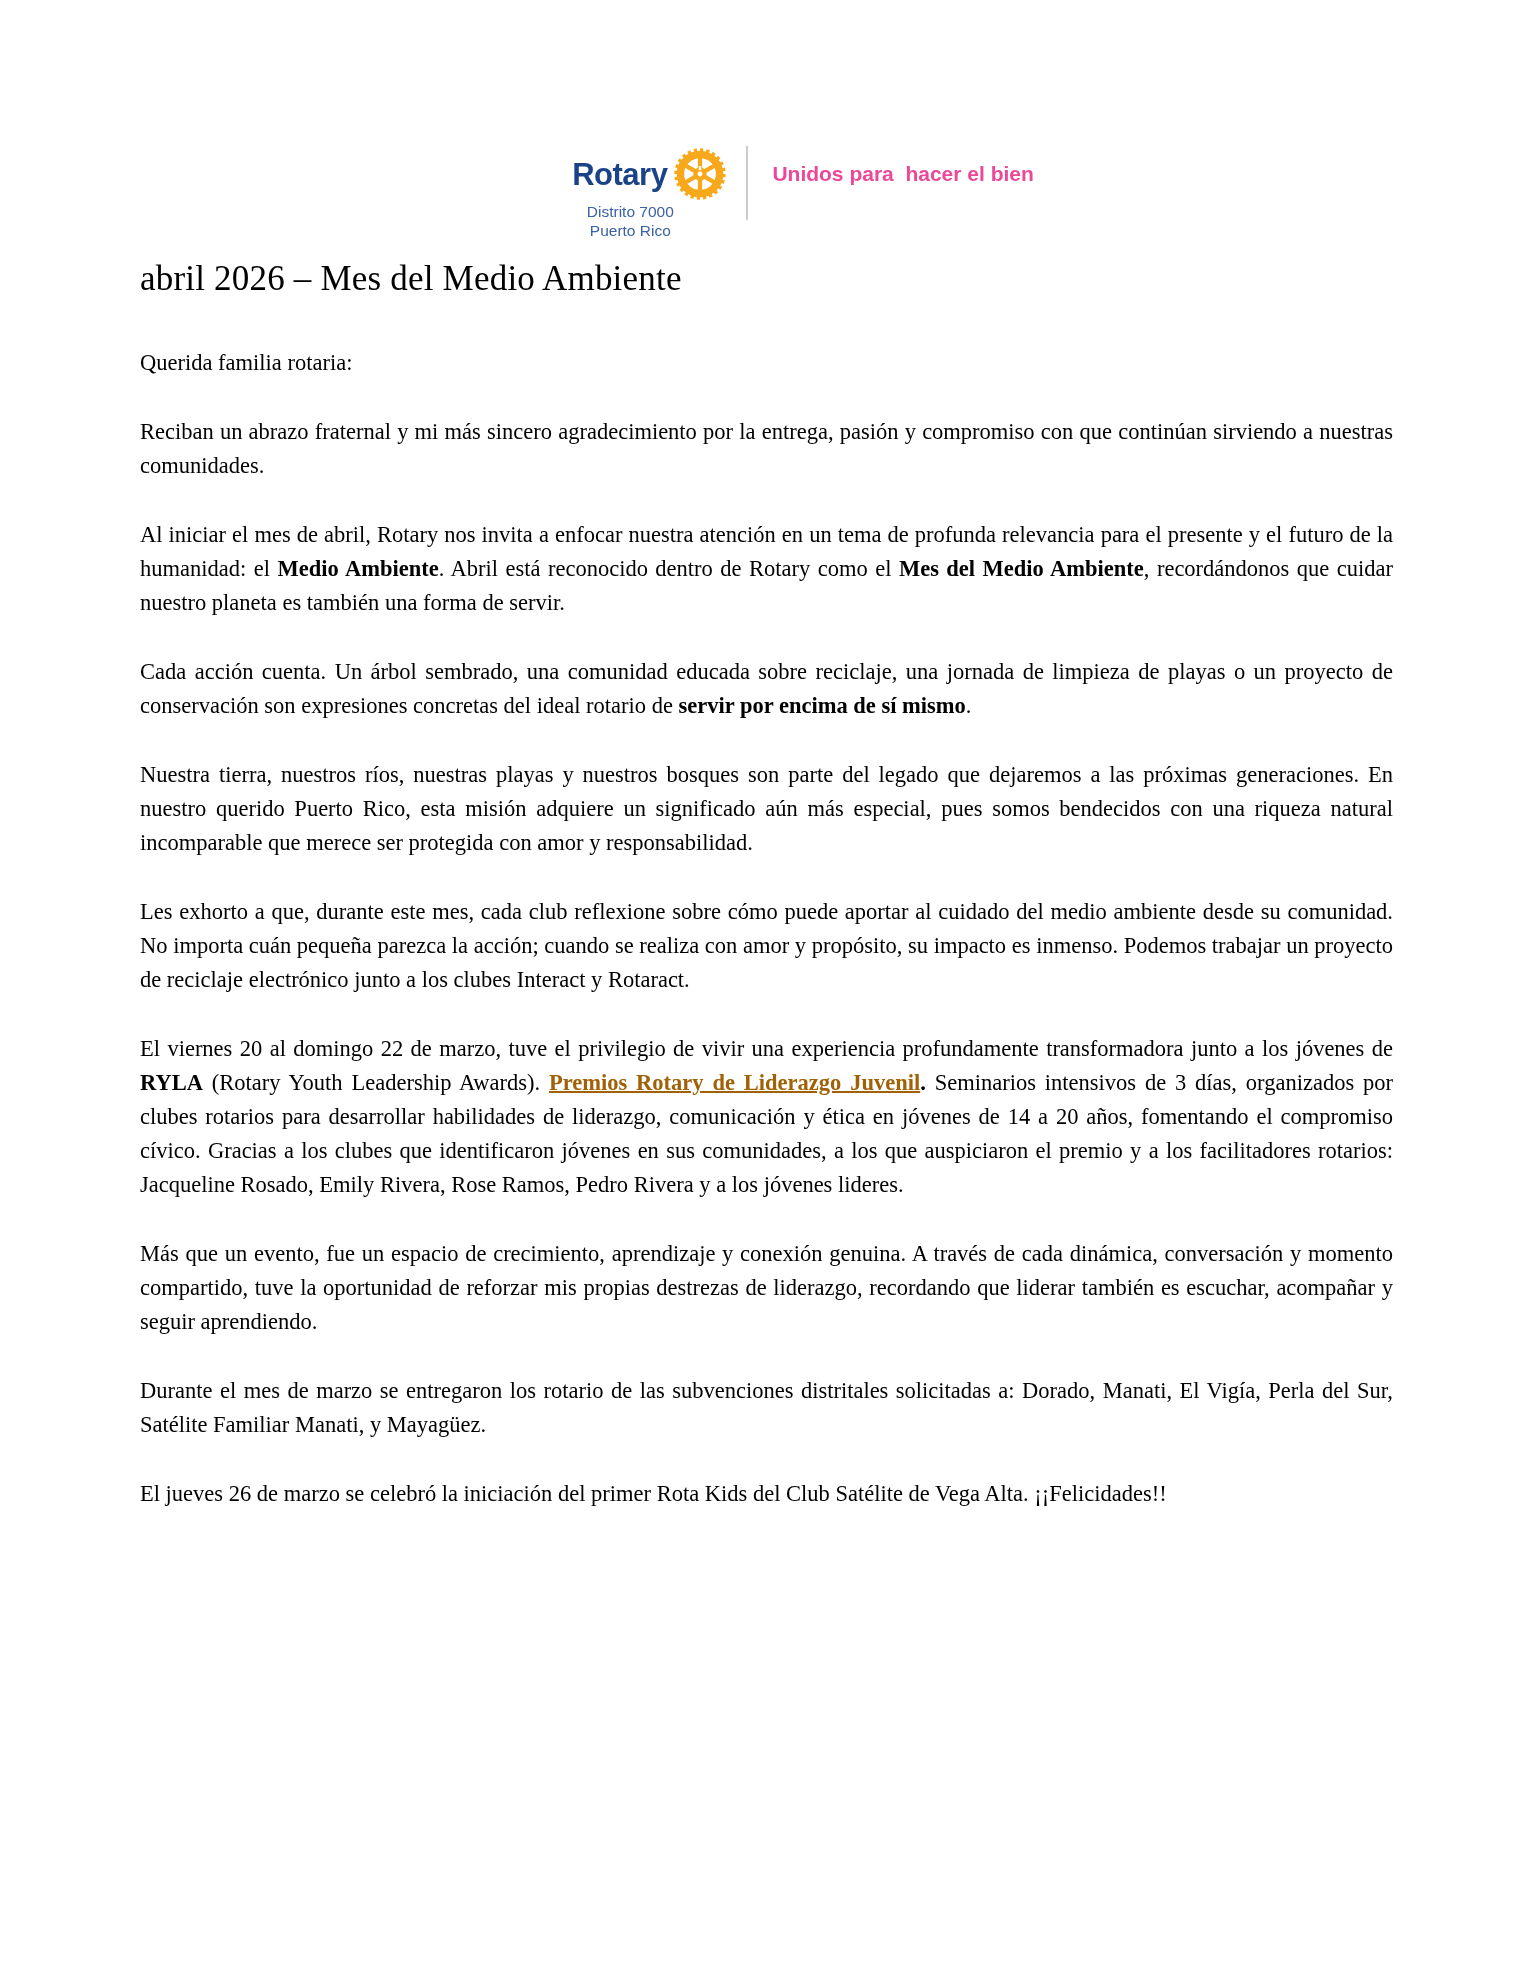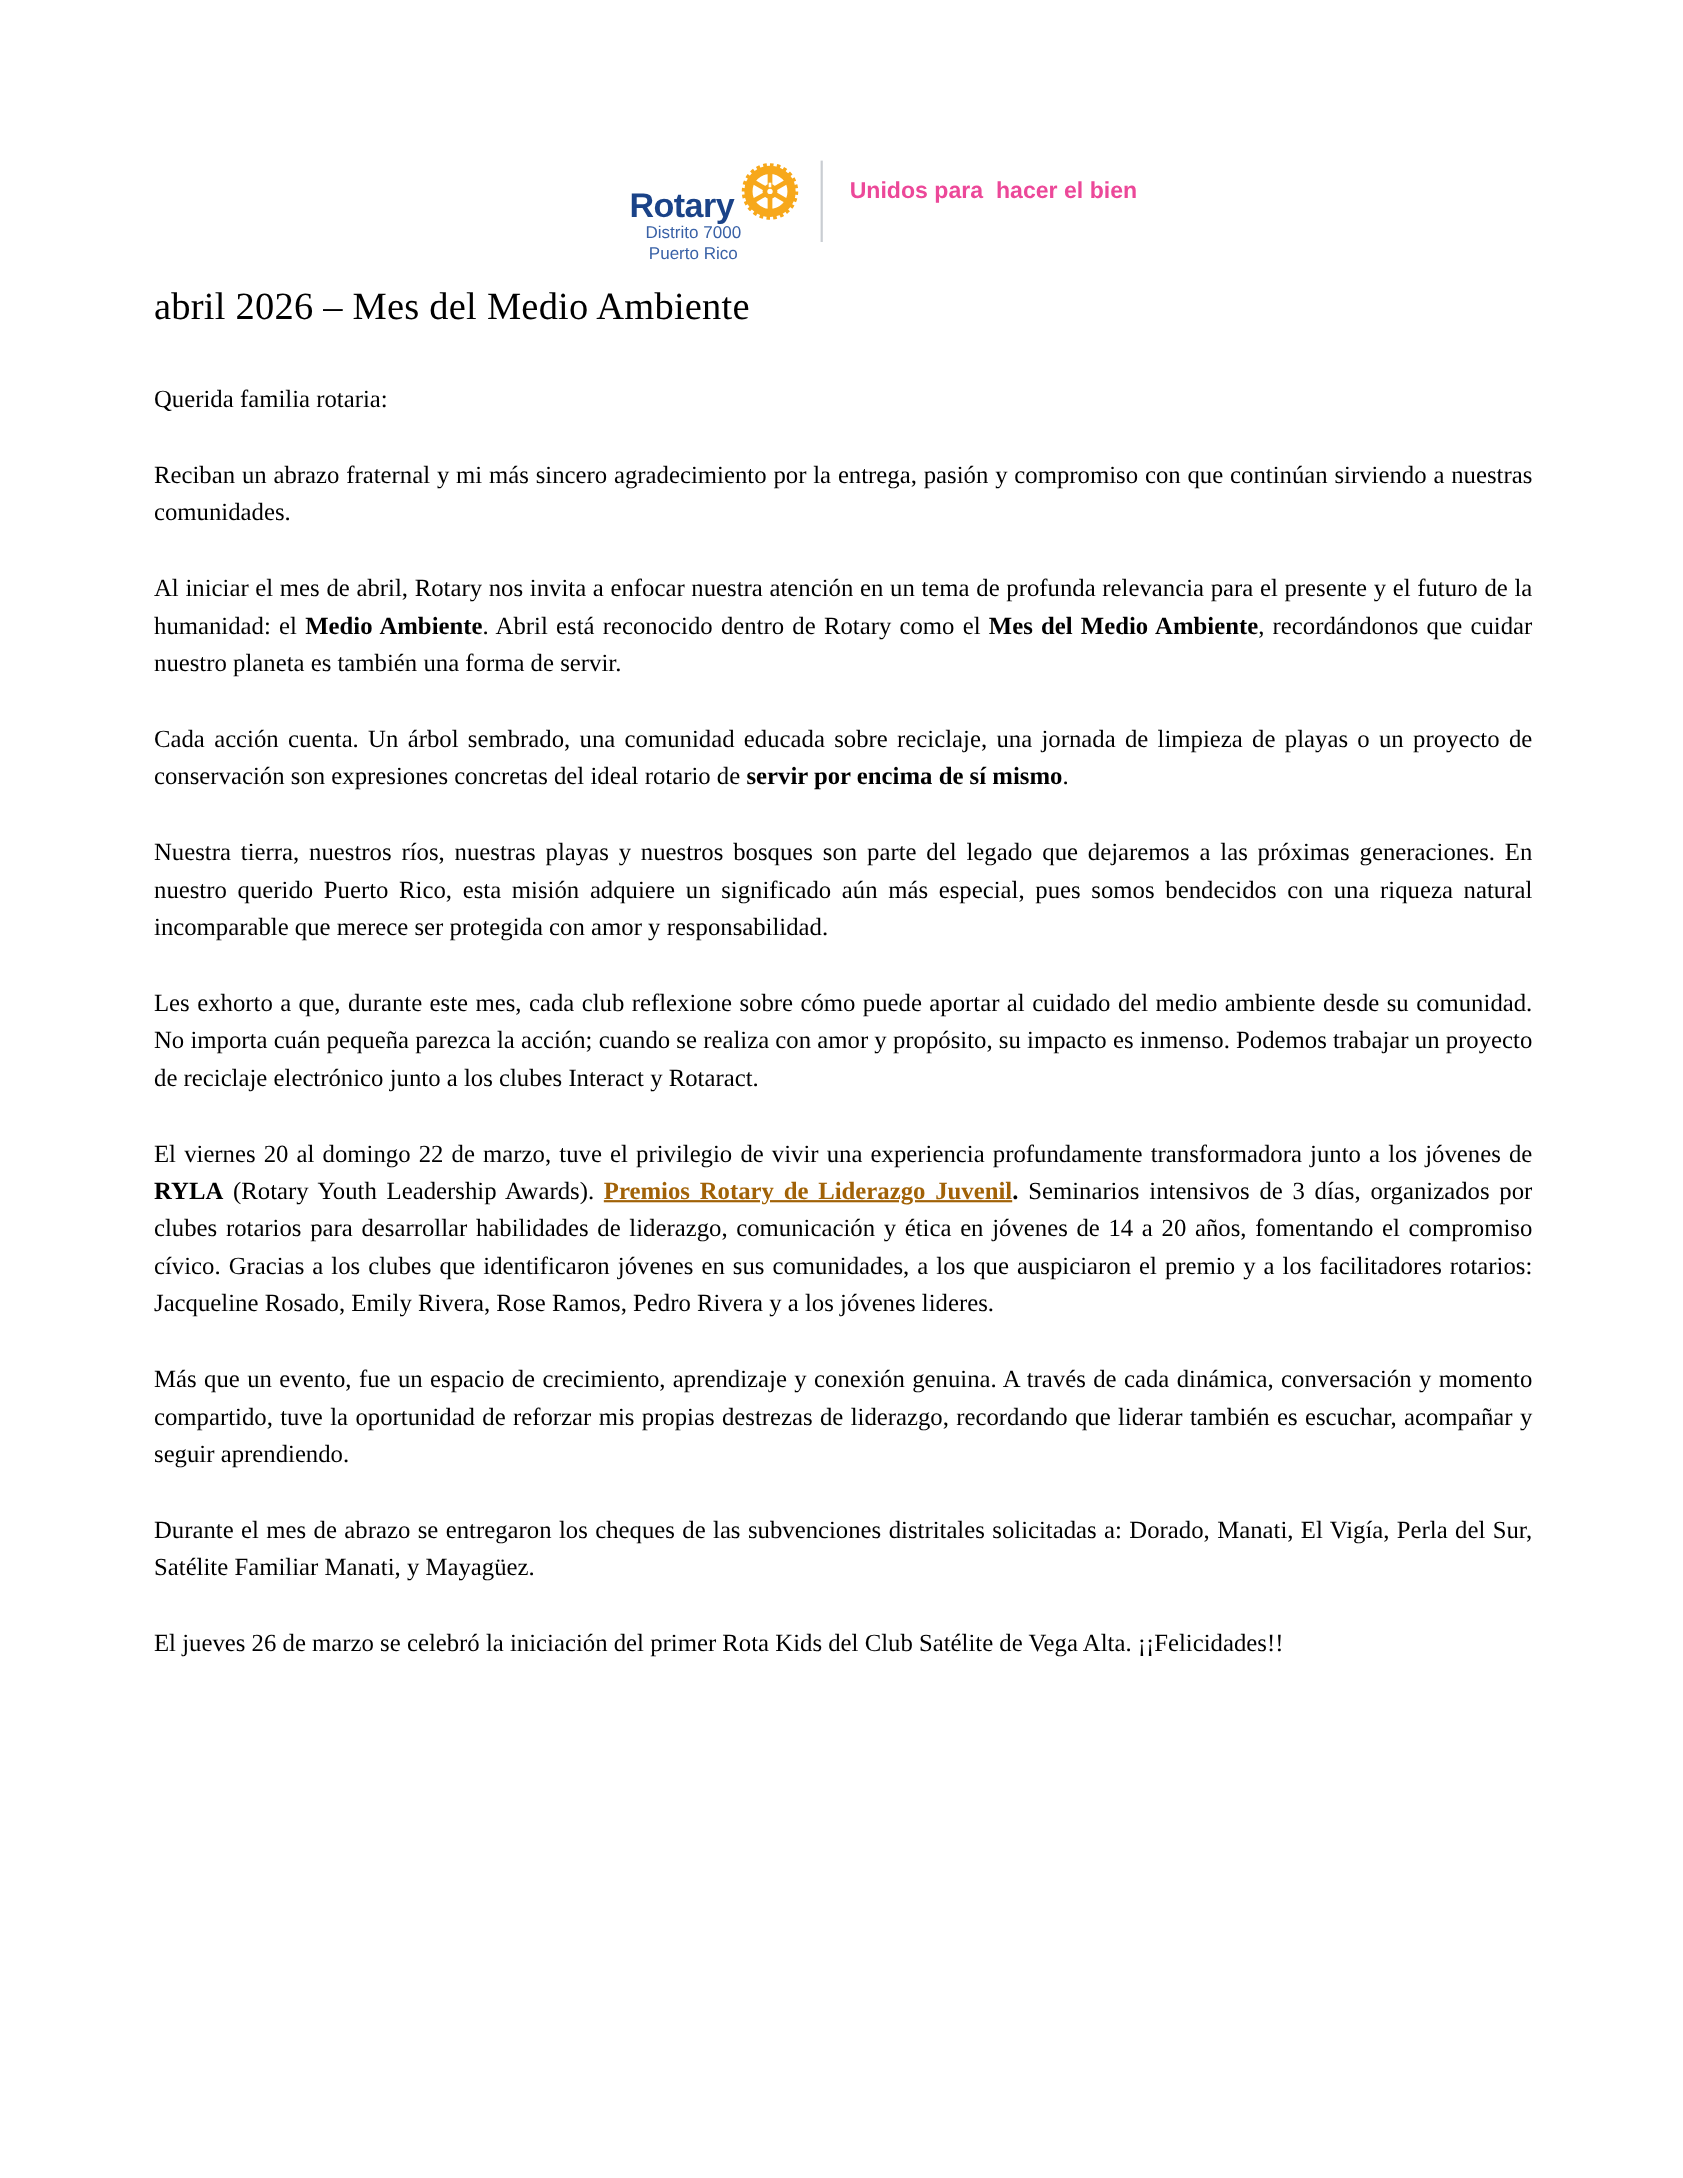--- a/index.html
+++ b/index.html
@@ -16,21 +16,21 @@
   .logo-row{
     position:absolute;
     top:146px;left:0;width:100%;
     display:flex;
     justify-content:center;
     align-items:flex-start;
     transform:translateX(38px);
     font-family:"Liberation Sans", sans-serif;
   }
   .lockup{display:flex;flex-direction:column;align-items:center;}
-  .lockup-top{display:flex;align-items:flex-end;gap:5px;}
+  .lockup-top{display:flex;align-items:center;gap:5px;}
   .wordmark{
     font-weight:bold;
     font-size:31px;
     letter-spacing:-0.5px;
     color:#1b4388;
     line-height:1;
   }
   .gear{display:block;}
   .district{
     font-size:15.5px;
@@ -116,18 +116,18 @@
     <h1 class="title">abril 2026 – Mes del Medio Ambiente</h1>
     <p class="para">Querida familia rotaria:</p>
     <div>
         <p class="para"><span>Reciban un abrazo fraternal y mi más sincero agradecimiento por la entrega, pasión y compromiso con que continúan sirviendo a nuestras comunidades.</span></p>
         <p class="para"><span>Al iniciar el mes de abril, Rotary nos invita a enfocar nuestra atención en un tema de profunda relevancia para el presente y el futuro de la humanidad: el </span><span class="bold">Medio Ambiente</span><span>. Abril está reconocido dentro de Rotary como el </span><span class="bold">Mes del Medio Ambiente</span><span>, recordándonos que cuidar nuestro planeta es también una forma de servir.</span></p>
         <p class="para"><span>Cada acción cuenta. Un árbol sembrado, una comunidad educada sobre reciclaje, una jornada de limpieza de playas o un proyecto de conservación son expresiones concretas del ideal rotario de </span><span class="bold">servir por encima de sí mismo</span><span>.</span></p>
         <p class="para"><span>Nuestra tierra, nuestros ríos, nuestras playas y nuestros bosques son parte del legado que dejaremos a las próximas generaciones. En nuestro querido Puerto Rico, esta misión adquiere un significado aún más especial, pues somos bendecidos con una riqueza natural incomparable que merece ser protegida con amor y responsabilidad.</span></p>
         <p class="para"><span>Les exhorto a que, durante este mes, cada club reflexione sobre cómo puede aportar al cuidado del medio ambiente desde su comunidad. No importa cuán pequeña parezca la acción; cuando se realiza con amor y propósito, su impacto es inmenso. Podemos trabajar un proyecto de reciclaje electrónico junto a los clubes Interact y Rotaract.</span></p>
         <p class="para"><span>El viernes 20 al domingo 22 de marzo, tuve el privilegio de vivir una experiencia profundamente transformadora junto a los jóvenes de </span><span class="bold">RYLA</span><span> (Rotary Youth Leadership Awards). </span><a class="doclink" href="#">Premios Rotary de Liderazgo Juvenil</a><span class="bold">.</span><span> Seminarios intensivos de 3 días, organizados por clubes rotarios para desarrollar habilidades de liderazgo, comunicación y ética en jóvenes de 14 a 20 años, fomentando el compromiso cívico. Gracias a los clubes que identificaron jóvenes en sus comunidades, a los que auspiciaron el premio y a los facilitadores rotarios: Jacqueline Rosado, Emily Rivera, Rose Ramos, Pedro Rivera y a los jóvenes lideres.</span></p>
         <p class="para"><span>Más que un evento, fue un espacio de crecimiento, aprendizaje y conexión genuina. A través de cada dinámica, conversación y momento compartido, tuve la oportunidad de reforzar mis propias destrezas de liderazgo, recordando que liderar también es escuchar, acompañar y seguir aprendiendo.</span></p>
-        <p class="para"><span>Durante el mes de abrazo se entregaron los cheques de las subvenciones distritales solicitadas a: Dorado, Manati, El Vigía, Perla del Sur, Satélite Familiar Manati, y Mayagüez.</span></p>
+        <p class="para"><span>Durante el mes de marzo se entregaron los rotario de las subvenciones distritales solicitadas a: Dorado, Manati, El Vigía, Perla del Sur, Satélite Familiar Manati, y Mayagüez.</span></p>
         <p class="para"><span>El jueves 26 de marzo se celebró la iniciación del primer Rota Kids del Club Satélite de Vega Alta. ¡¡Felicidades!!</span></p>
       </div>
   </div>
 
 </div>
 
 </body></html>

